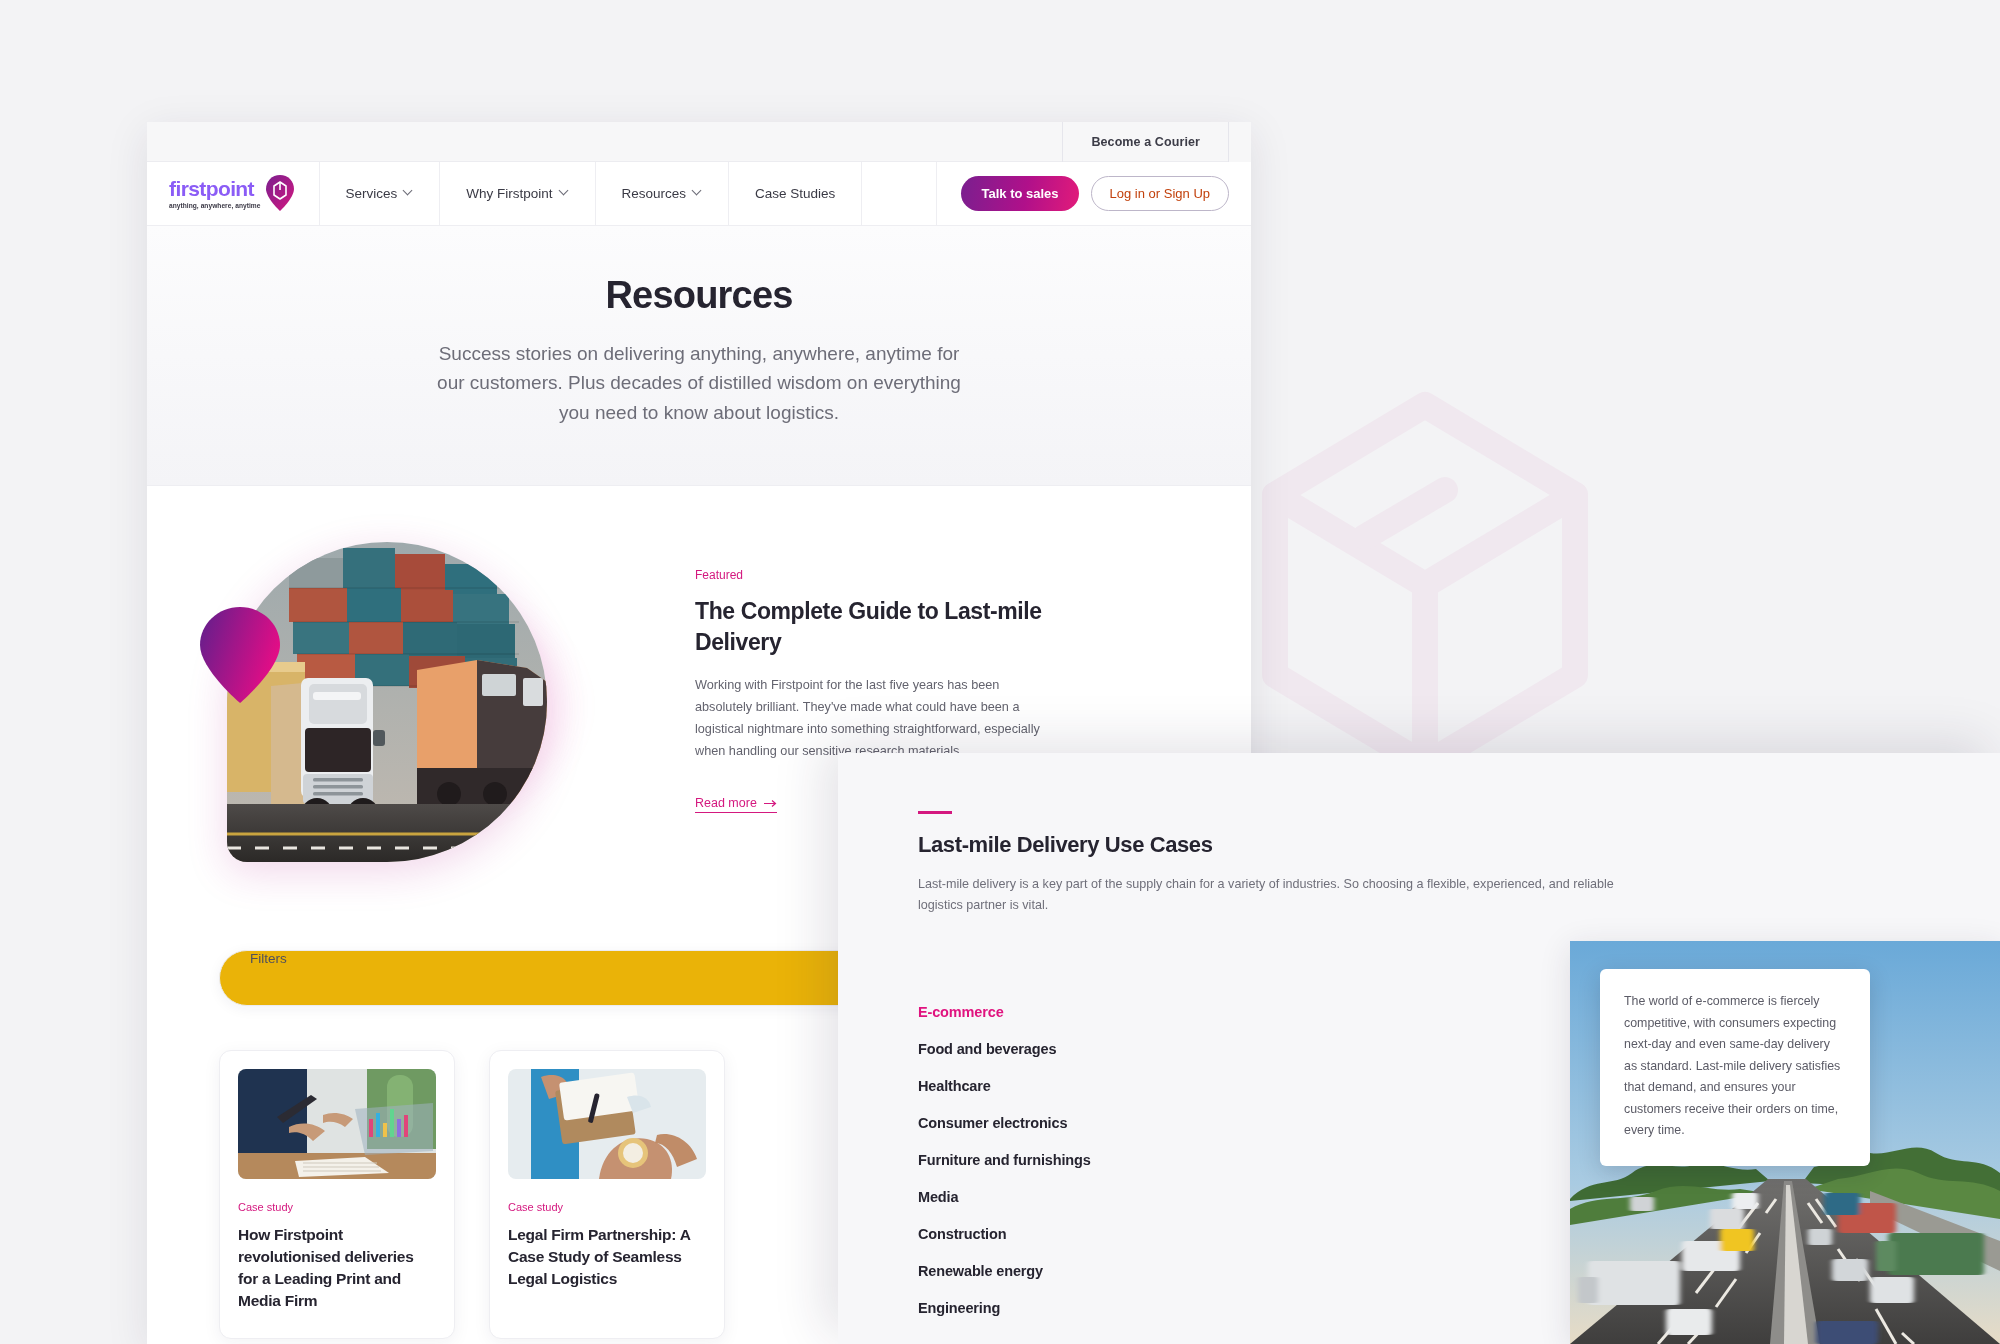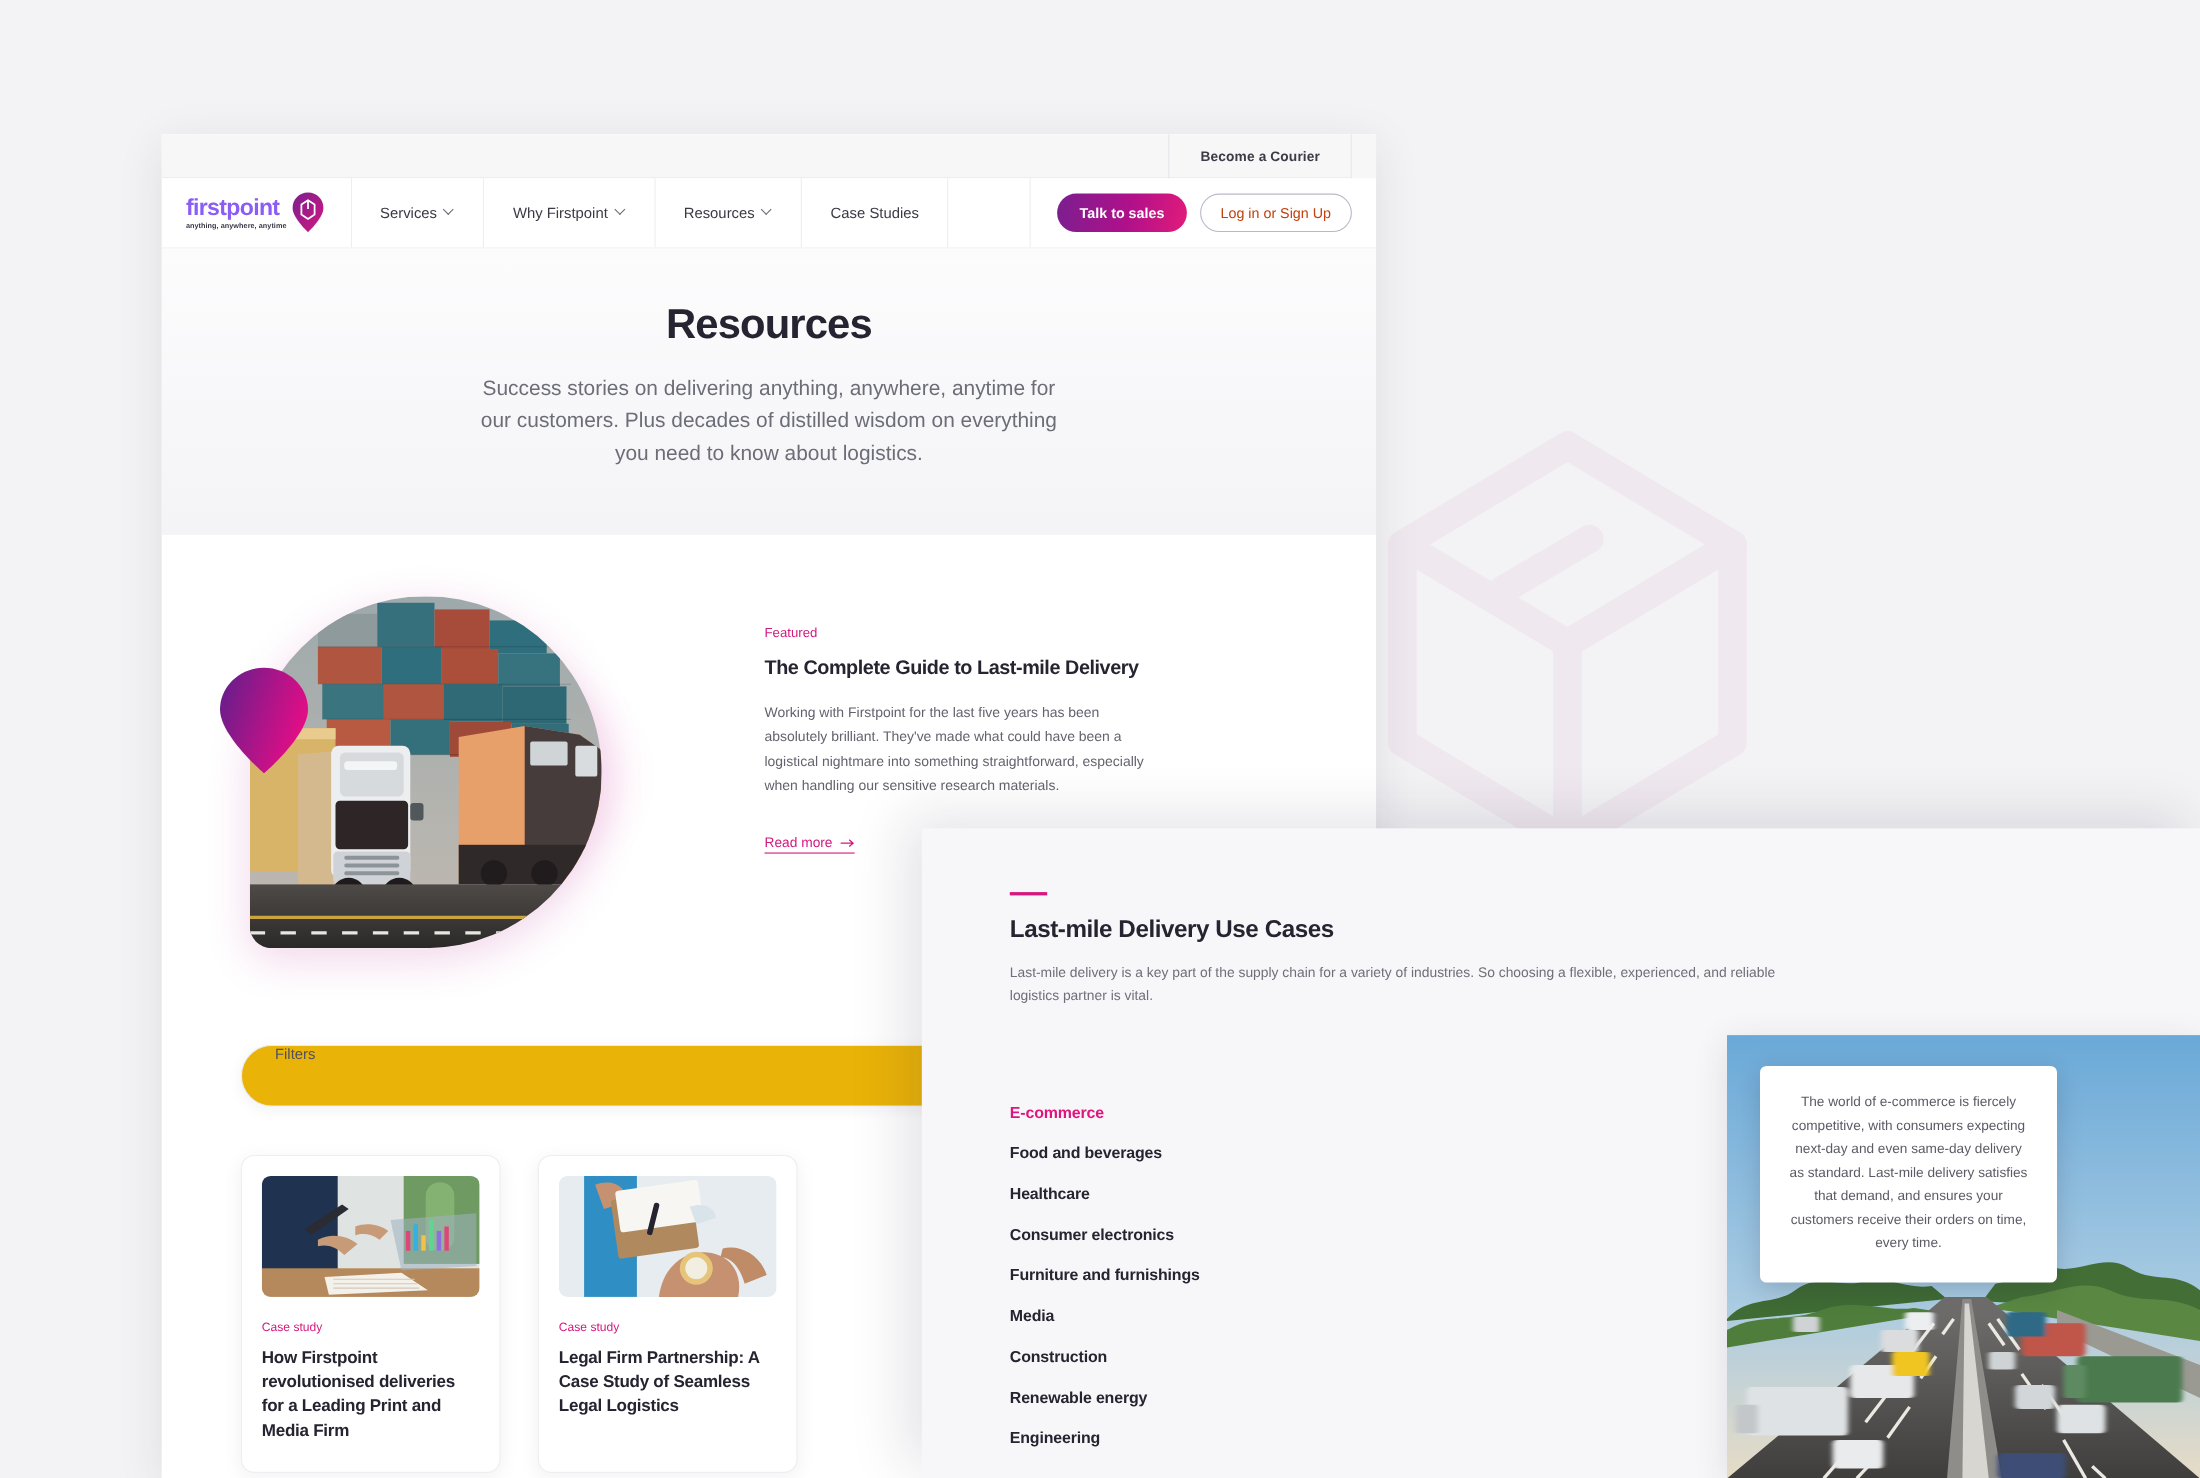--- a/index.html
+++ b/index.html
@@ -116,21 +116,21 @@
   .feat-circle {
     position: absolute; left: 80px; top: 22px;
     width: 320px; height: 320px; border-radius: 50% 50% 50% 20px;
     overflow: hidden; box-shadow: 0 10px 40px rgba(180,30,140,.18);
   }
   .pin-marker { position: absolute; left: 52px; top: 86px; }
 
   .feat-text { padding: 48px 48px 0 8px; max-width: 420px; }
   .feat-tag { font-size: 12px; color: #d4187f; margin-bottom: 14px; }
   .feat-title {
-    font-size: 18px; font-weight: 800; color: #262430;
+    font-size: 23px; font-weight: 800; color: #262430;
     line-height: 1.32; letter-spacing: -0.4px; margin-bottom: 18px;
   }
   .feat-body { font-size: 12.7px; line-height: 1.72; color: #63636e; }
   .feat-more {
     display: inline-flex; align-items: center; gap: 7px;
     margin-top: 34px; font-size: 12.5px; color: #d4187f;
     border-bottom: 1px solid #d4187f; padding-bottom: 2px; cursor: pointer;
   }
 
   
@@ -181,21 +181,20 @@
   .ov-item {
     font-size: 14.5px; font-weight: 700; color: #262430;
     letter-spacing: -0.15px; cursor: pointer; width: max-content;
   }
   .ov-item.active { color: #e0137f; margin-top: 48px; }
 
   .ov-media {
     position: absolute; right: 0px; top: 188px;
     width: 430px; height: 403px; overflow: hidden;
     box-shadow: 0 6px 30px rgba(40,30,60,.12);
-    text-align: center;
   }
   .ov-card {
     position: absolute; left: 30px; top: 28px; width: 270px;
     background: #fff; border-radius: 6px; padding: 22px 24px 24px;
     box-shadow: 0 6px 22px rgba(20,30,50,.18);
     font-size: 12.4px; line-height: 1.74; color: #5b5b66;
   }
 </style>
 </head>
 <body>

